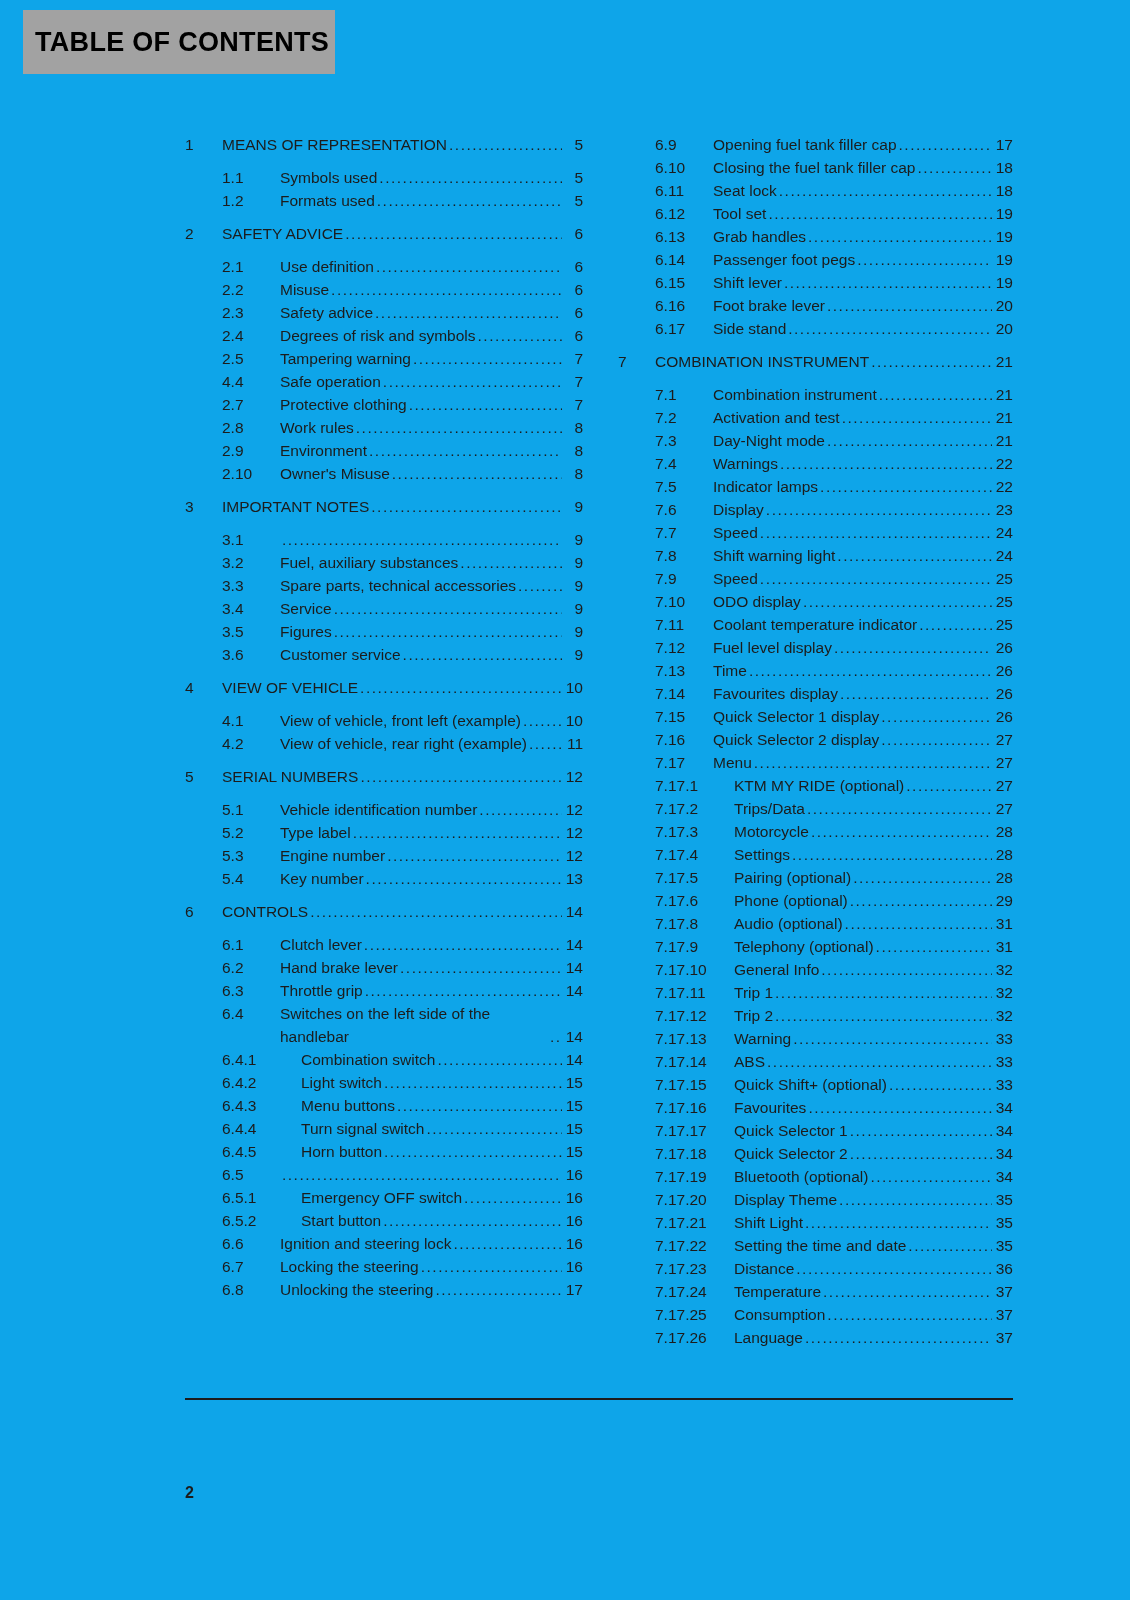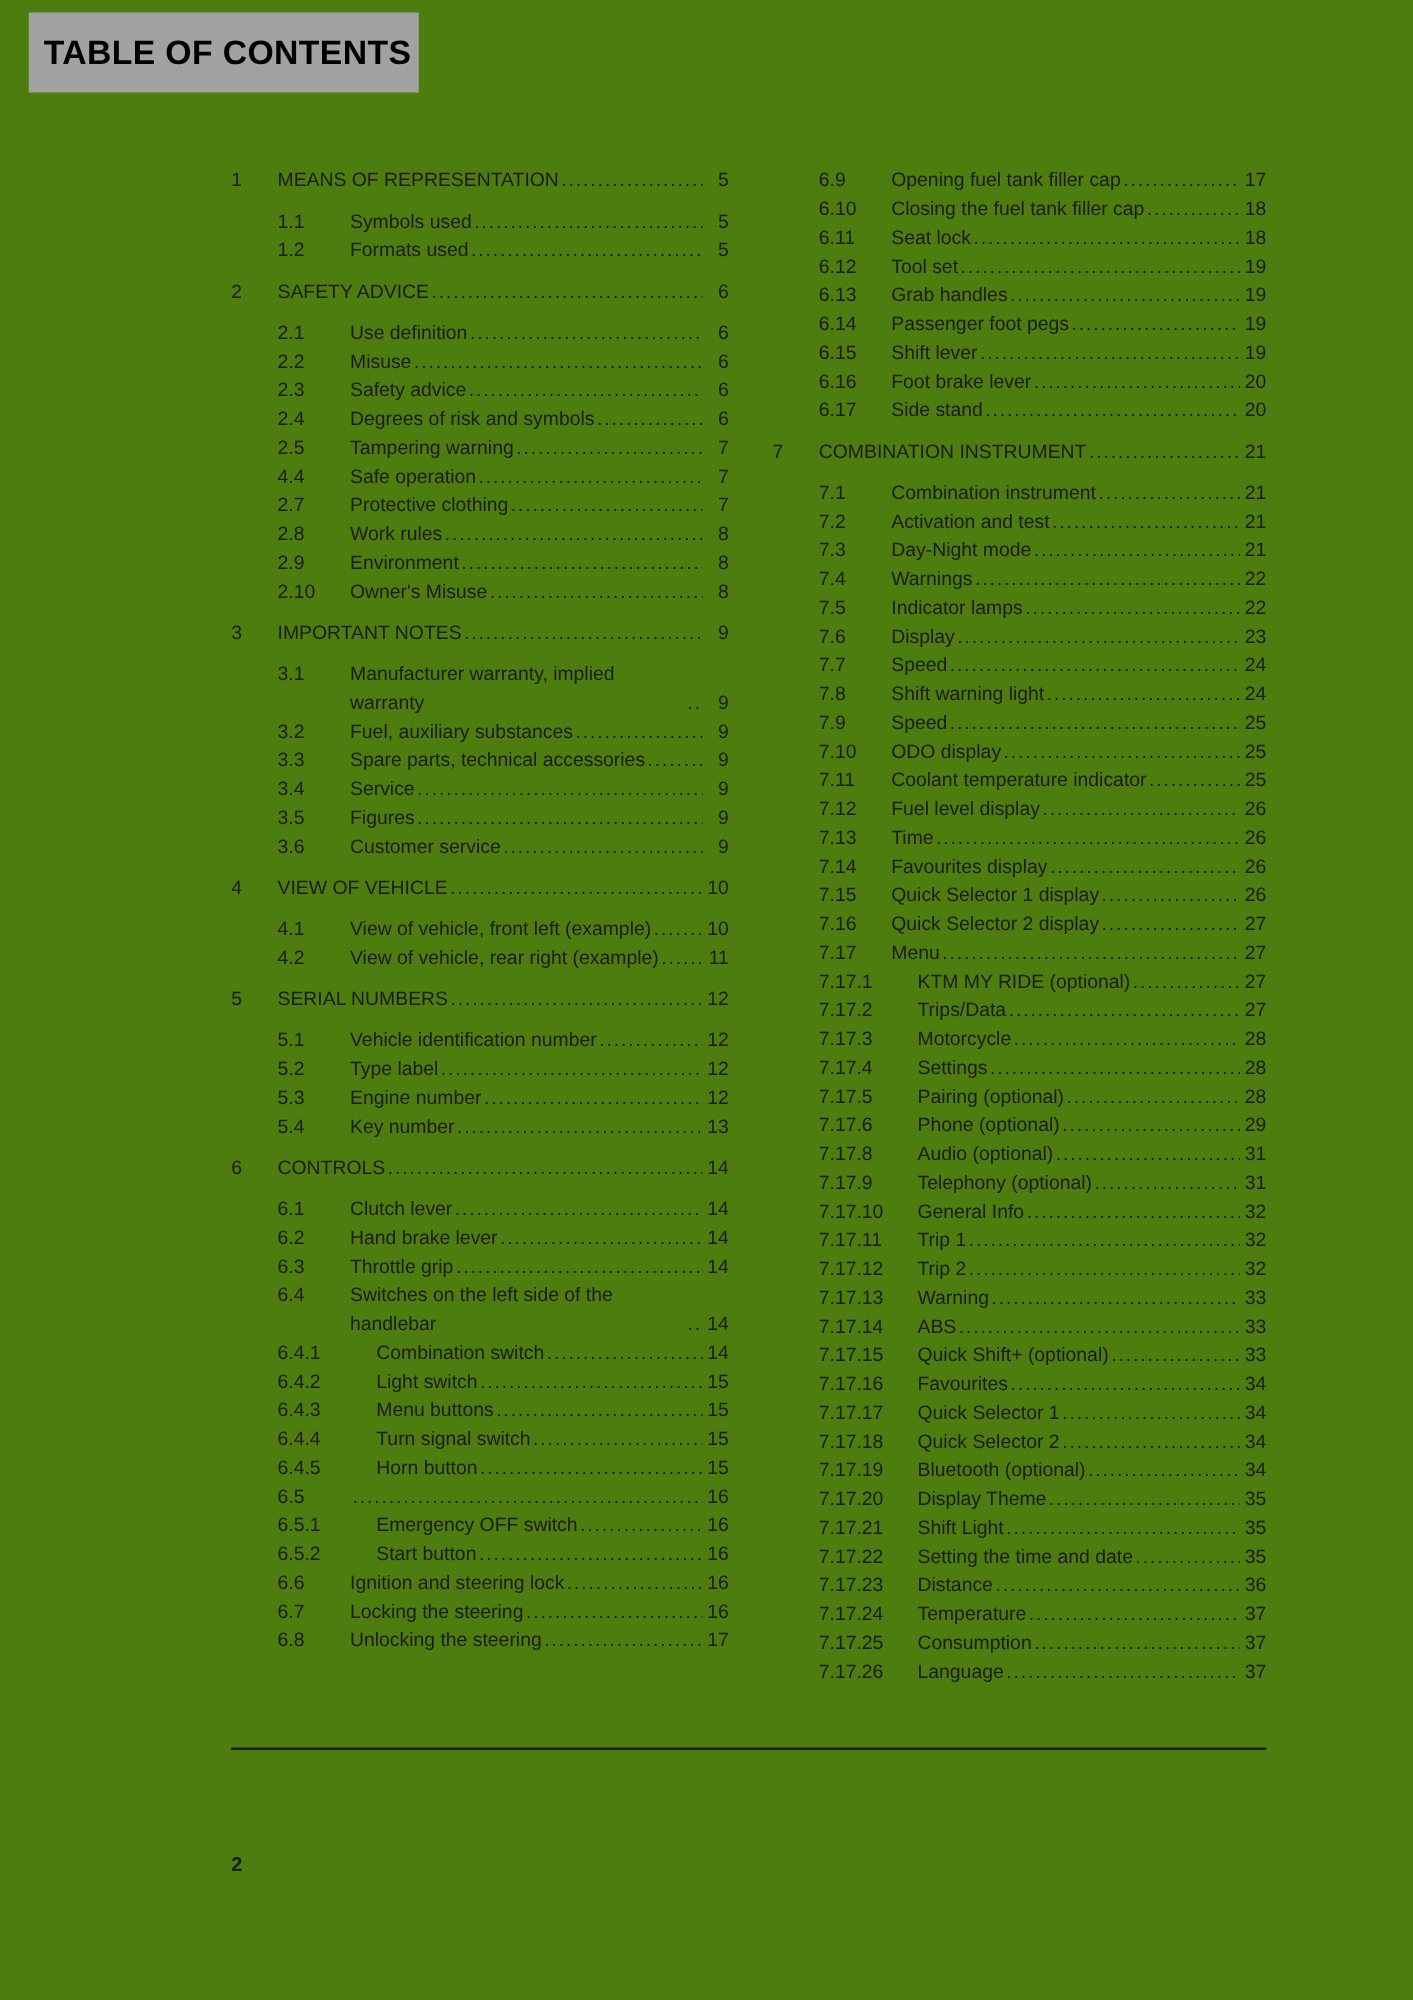--- a/index.html
+++ b/index.html
@@ -1,21 +1,21 @@
 <!DOCTYPE html>
 <html><head>
 <meta charset="utf-8">
 <style>
   * { box-sizing: border-box; }
   html, body { margin: 0; padding: 0; background: #ffffff; }
   .page {
     position: relative;
     width: 1130px;
     height: 1600px;
-    background: #4d7c0f;
+    background: #0ea5e9;
     font-family: "Liberation Sans", sans-serif;
     color: #1c1c1c;
     overflow: hidden;
   }
   .header-box {
     position: absolute;
     left: 23px;
     top: 10px;
     width: 312px;
     height: 64px;
@@ -223,21 +223,20 @@
           <span class="num">3</span>
           <div class="row">
             <span class="title">IMPORTANT NOTES</span>
             <span class="leader"></span>
             <span class="page-num">9</span>
           </div>
         </div>
         <div class="entry section">
           <span class="num">3.1</span>
           <div class="row">
-            <span class="title">Manufacturer warranty, implied warranty</span>
             <span class="leader"></span>
             <span class="page-num">9</span>
           </div>
         </div>
         <div class="entry section">
           <span class="num">3.2</span>
           <div class="row">
             <span class="title">Fuel, auxiliary substances</span>
             <span class="leader"></span>
             <span class="page-num">9</span>

